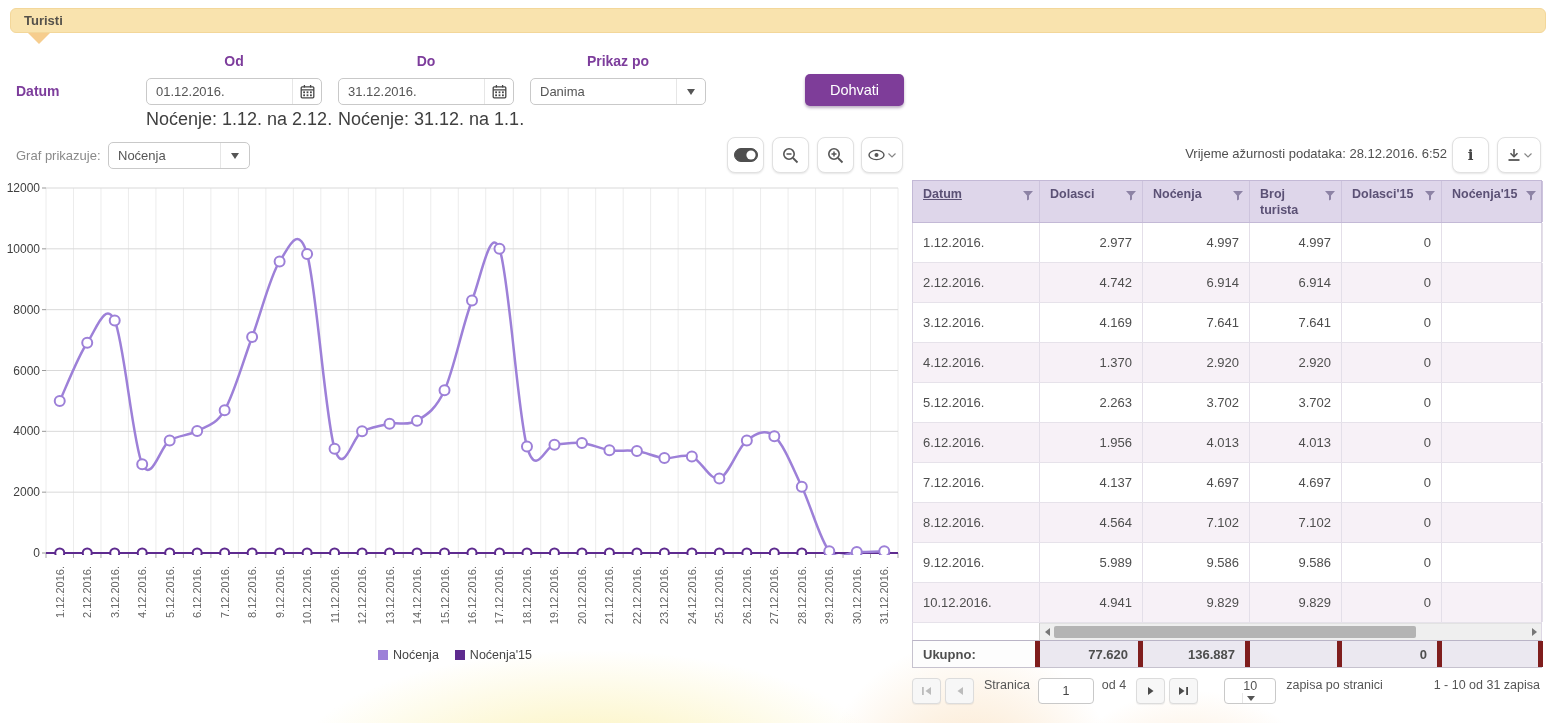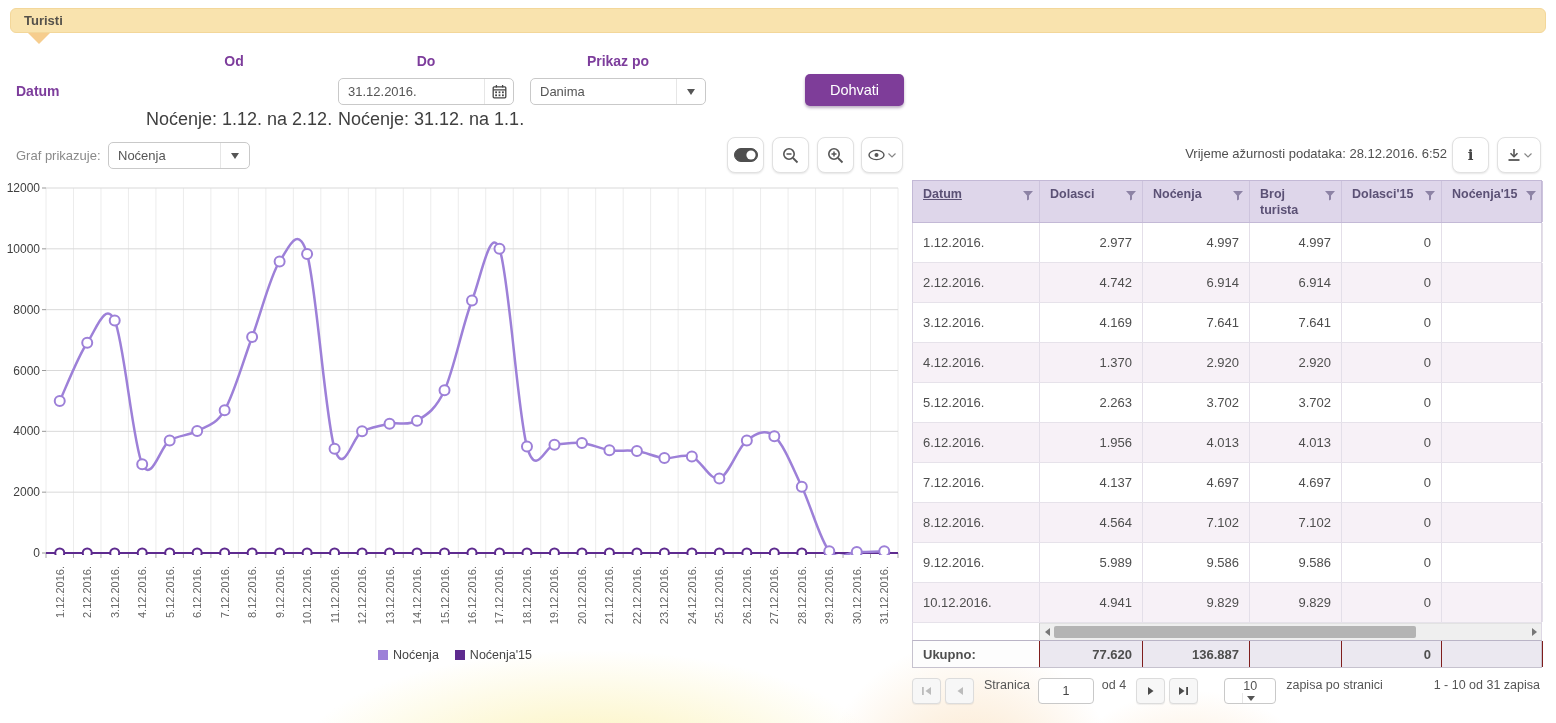--- a/index.html
+++ b/index.html
@@ -75,21 +75,21 @@
   .scroll-row { display:flex; height:17px; border-left:1px solid #ddd7e4; border-right:1px solid #ddd7e4; background:#fff; }
   .sr-left { width:127px; border-right:1px solid #cfcfcf; }
   .sr-track { position:relative; flex:1; background:#efefef; border-top:1px solid #e2e2e2; }
   .sr-arrow { position:absolute; top:0; width:14px; height:100%; display:flex; align-items:center;
               justify-content:center; cursor:pointer; }
   .sr-arrow.left { left:0; } .sr-arrow.right { right:0; }
   .sr-thumb { position:absolute; left:14px; top:2px; width:362px; height:12px; background:#b4b4b4;
               border-radius:2px; cursor:grab; }
   .g-total { height:28px; border:1px solid #c6c2ce; border-top:1px solid #bab4c6; background:#ebe8f0;
              font-weight:bold; color:#3f3f3f; }
-  .g-total .g-cell { border-right:1px solid #7f1d1d; height:100%; }
+  .g-total .g-cell { border-right:5px solid #7f1d1d; height:100%; }
   .g-total .g-cell.label { background:#fdfdfd; }
 
   
   .pager { position:absolute; left:912px; top:678px; width:628px; height:30px; display:flex;
            align-items:flex-start; font-size:12.5px; color:#555; z-index:2; }
   .p-btn { width:29px; height:26px; border:1px solid #dcdcdc; background:#f7f7f7; border-radius:4px;
            display:flex; align-items:center; justify-content:center; margin-right:4px;
            box-shadow:0 1px 1px rgba(0,0,0,.06); cursor:pointer; }
   .p-input { width:56px; height:26px; border:1px solid #c9c9c9; border-radius:4px; text-align:center;
              font-size:12.5px; color:#444; margin:0 8px; font-family:"Liberation Sans",sans-serif; }
@@ -116,20 +116,37 @@
   <div class="top-tab">
     <span>Turisti</span>
   </div>
   <div class="tab-arrow"></div>
 
   <div class="flabel" style="left:146px; top:53px; width:176px; text-align:center;">Od</div>
   <div class="flabel" style="left:338px; top:53px; width:176px; text-align:center;">Do</div>
   <div class="flabel" style="left:530px; top:53px; width:176px; text-align:center;">Prikaz po</div>
   <div class="flabel" style="left:16px; top:83px;">Datum</div>
 
+  <div class="inputbox" style="left:146px; top:78px; width:176px;">
+    <span class="val">01.12.2016.</span>
+    <span class="iconbox">
+      <svg width="15" height="15" viewBox="0 0 15 15">
+          <rect x="1.2" y="2.8" width="12.6" height="11" rx="1" fill="none" stroke="#454545" stroke-width="1.3"></rect>
+          <line x1="1.2" y1="5.8" x2="13.8" y2="5.8" stroke="#454545" stroke-width="1.2"></line>
+          <line x1="4.4" y1="1" x2="4.4" y2="3.6" stroke="#454545" stroke-width="1.3"></line>
+          <line x1="10.6" y1="1" x2="10.6" y2="3.6" stroke="#454545" stroke-width="1.3"></line>
+          <rect x="3.2" y="7.4" width="1.8" height="1.8" fill="#454545"></rect>
+          <rect x="6.6" y="7.4" width="1.8" height="1.8" fill="#454545"></rect>
+          <rect x="10" y="7.4" width="1.8" height="1.8" fill="#454545"></rect>
+          <rect x="3.2" y="10.4" width="1.8" height="1.8" fill="#454545"></rect>
+          <rect x="6.6" y="10.4" width="1.8" height="1.8" fill="#454545"></rect>
+          <rect x="10" y="10.4" width="1.8" height="1.8" fill="#454545"></rect>
+        </svg>
+    </span>
+  </div>
   <div class="inputbox" style="left:338px; top:78px; width:176px;">
     <span class="val">31.12.2016.</span>
     <span class="iconbox">
       <svg width="15" height="15" viewBox="0 0 15 15">
           <rect x="1.2" y="2.8" width="12.6" height="11" rx="1" fill="none" stroke="#454545" stroke-width="1.3"></rect>
           <line x1="1.2" y1="5.8" x2="13.8" y2="5.8" stroke="#454545" stroke-width="1.2"></line>
           <line x1="4.4" y1="1" x2="4.4" y2="3.6" stroke="#454545" stroke-width="1.3"></line>
           <line x1="10.6" y1="1" x2="10.6" y2="3.6" stroke="#454545" stroke-width="1.3"></line>
           <rect x="3.2" y="7.4" width="1.8" height="1.8" fill="#454545"></rect>
           <rect x="6.6" y="7.4" width="1.8" height="1.8" fill="#454545"></rect>

